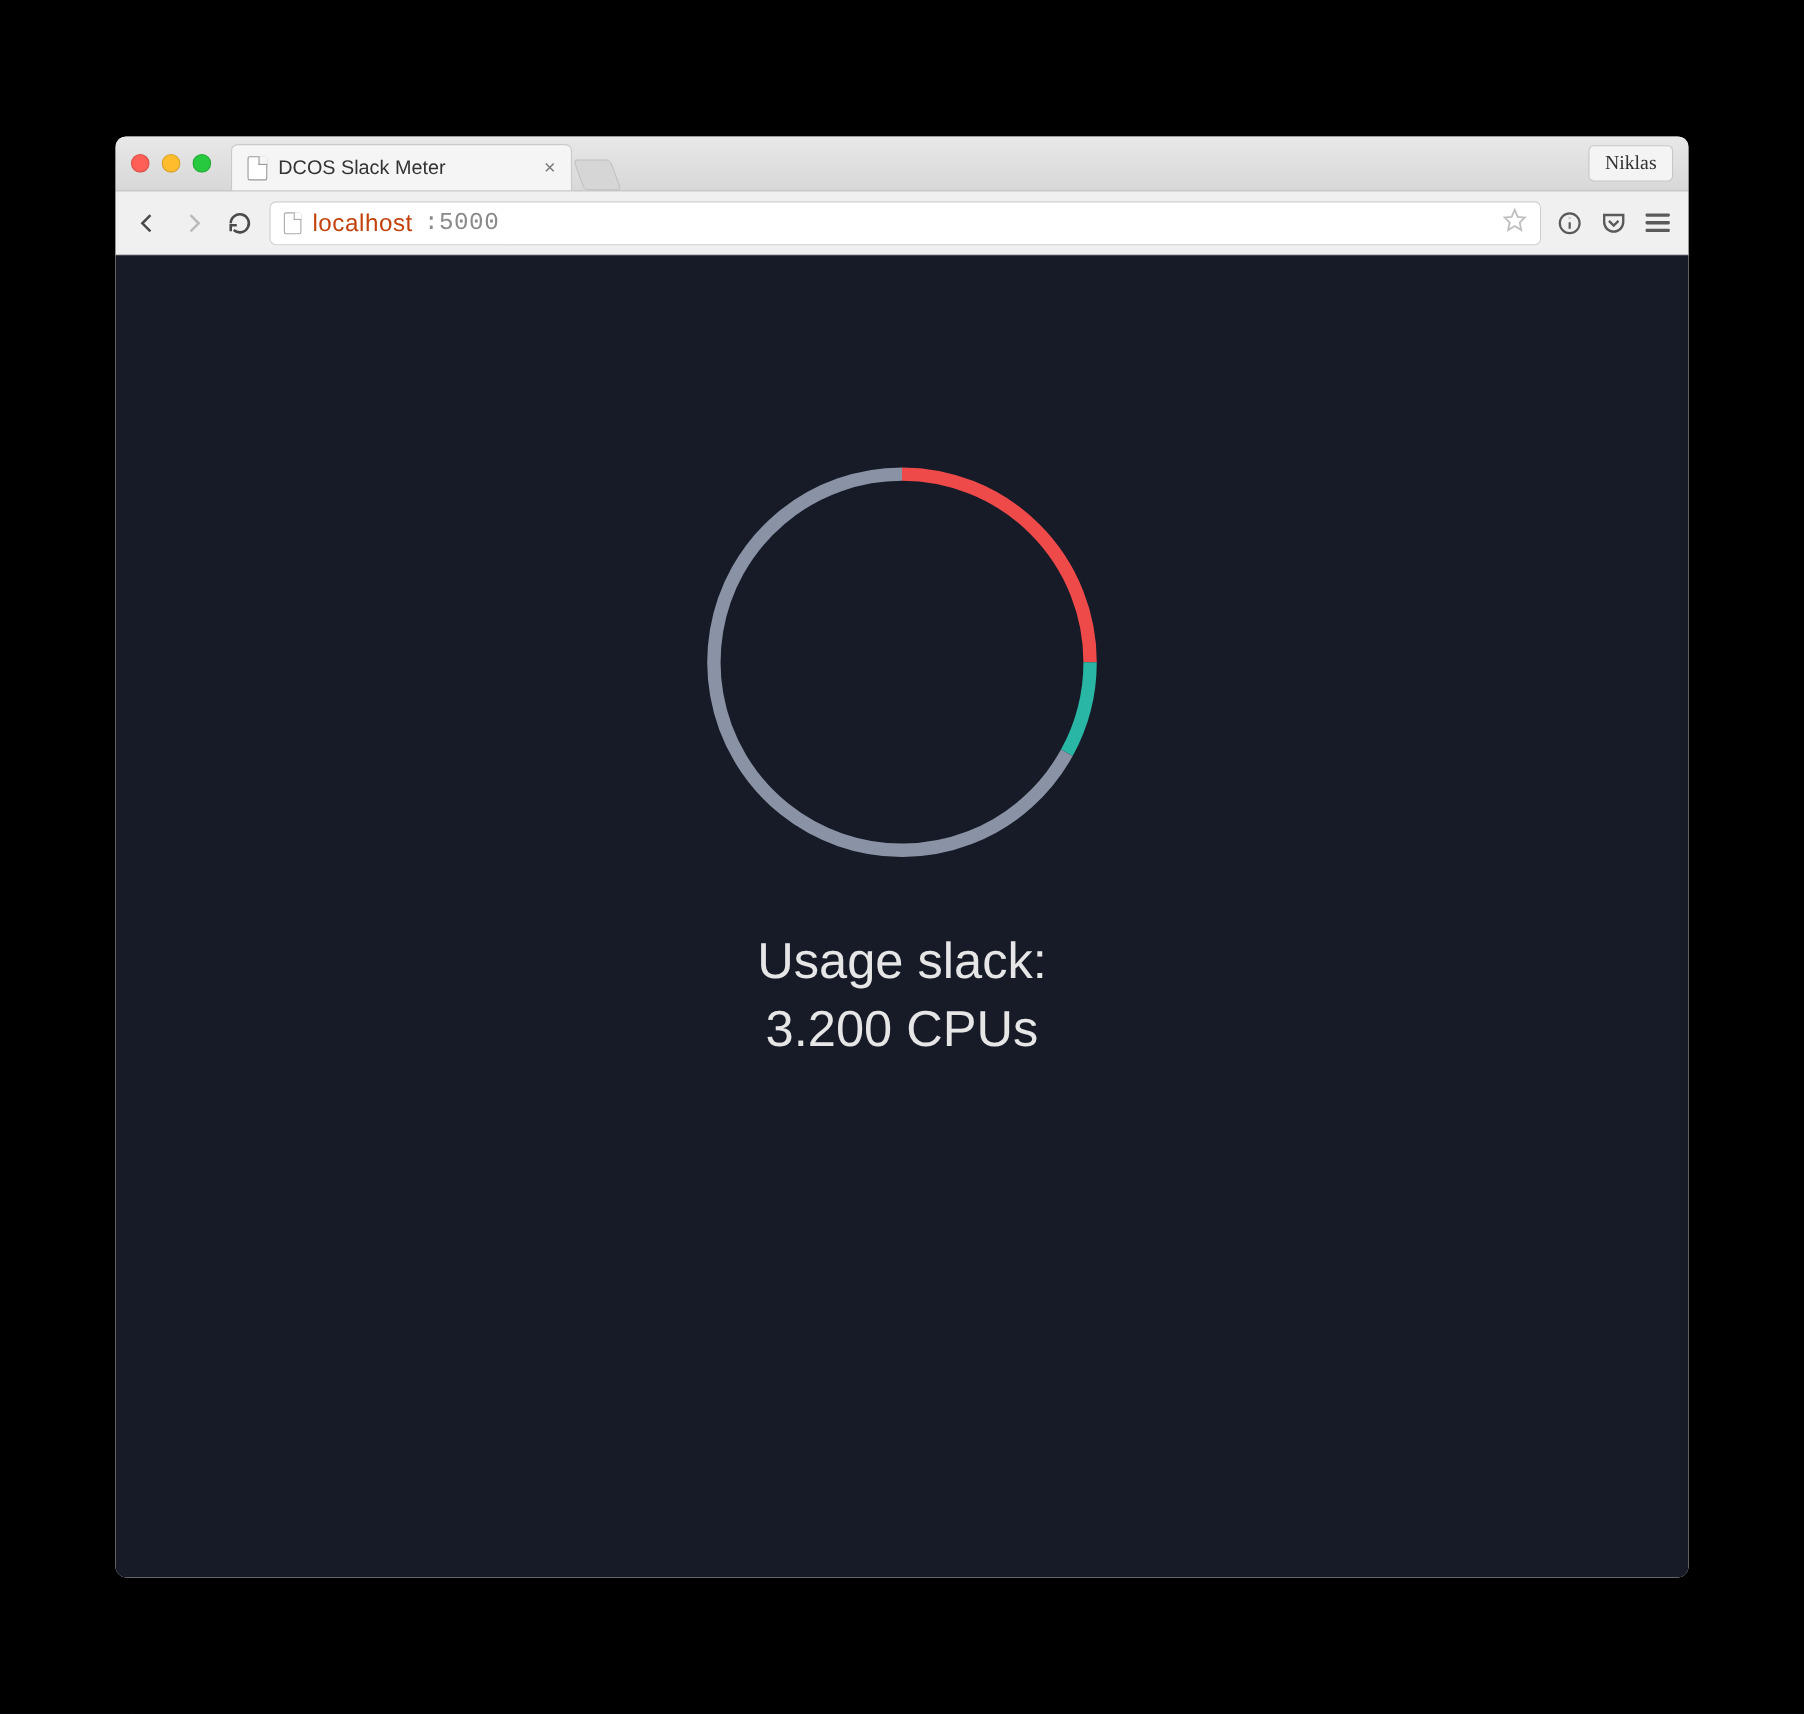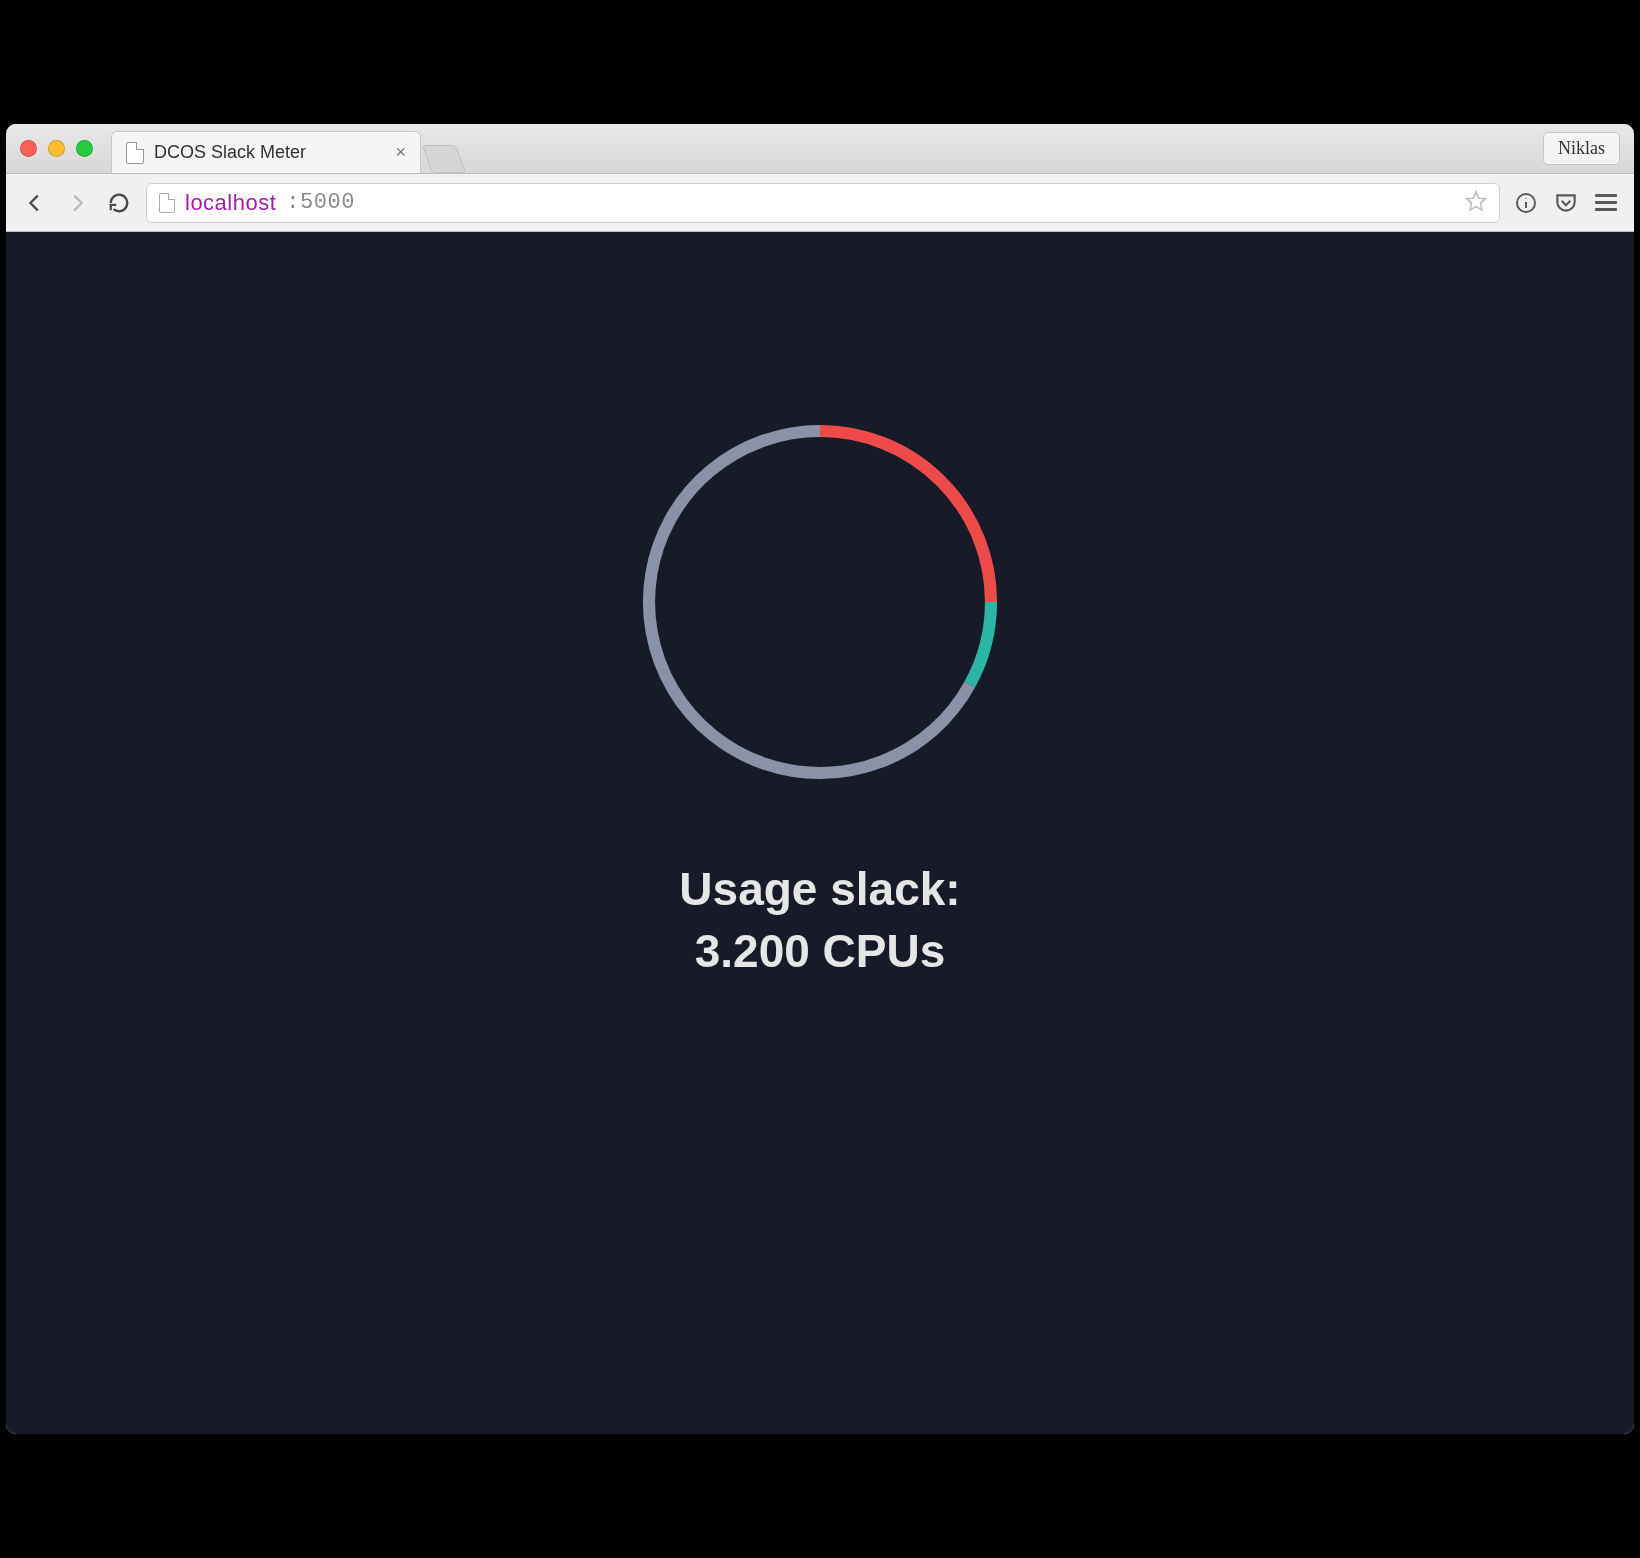--- a/index.html
+++ b/index.html
@@ -6,21 +6,21 @@
     body {
       background: #000;
       font-family: -apple-system, BlinkMacSystemFont, "Helvetica Neue", Arial, sans-serif;
       width: 1640px;
       height: 1558px;
       display: flex;
       align-items: center;
       justify-content: center;
     }
     .window {
-      width: 1628px;
+      width: 1430px;
       height: 1310px;
       background: #f0f0f0;
       border-radius: 10px;
       box-shadow: 0 30px 80px rgba(0,0,0,0.6);
       overflow: hidden;
       display: flex;
       flex-direction: column;
     }
     
     .titlebar {
@@ -106,43 +106,43 @@
       align-items: center;
       padding: 0 12px;
       gap: 10px;
     }
     .omnibox .page-icon {
       width: 16px; height: 20px; border: 1px solid #aaa; border-radius: 2px; background: #fff; position: relative;
     }
     .omnibox .page-icon::after {
       content: ""; position: absolute; right: -1px; top: -1px; width: 6px; height: 6px; background: #fff; border-left: 1px solid #aaa; border-bottom: 1px solid #aaa;
     }
-    .url-text { font-size: 22px; color: #a21caf; letter-spacing: 0.5px; }
+    .url-text { font-size: 22px; color: #c2410c; letter-spacing: 0.5px; }
     .url-port { color: #8a8a8a; font-family: Liberation Mono, monospace; }
     .omnibox .star { margin-left: auto; color: #bfbfbf; }
     .tb-icon { width: 28px; height: 28px; display:flex; align-items:center; justify-content:center; color:#5a5a5a; }
     .hamburger { display:flex; flex-direction:column; gap:4px; }
     .hamburger span { width:22px; height:3px; background:#5a5a5a; border-radius:1px; }
 
     
     .viewport {
       flex: 1;
       background: #161b27;
       display: flex;
       flex-direction: column;
       align-items: center;
       justify-content: flex-start;
       padding-top: 180px;
     }
     .donut { width: 380px; height: 380px; }
     .metric {
-      margin-top: 66px;
+      margin-top: 50px;
       color: #e6e6e6;
       font-size: 46px;
-      font-weight: 700;
+      font-weight: 400;
       text-align: center;
       line-height: 1.35;
     }
   </style>
 </head>
 <body>
 
 <div class="window">
 
   <div class="titlebar">

